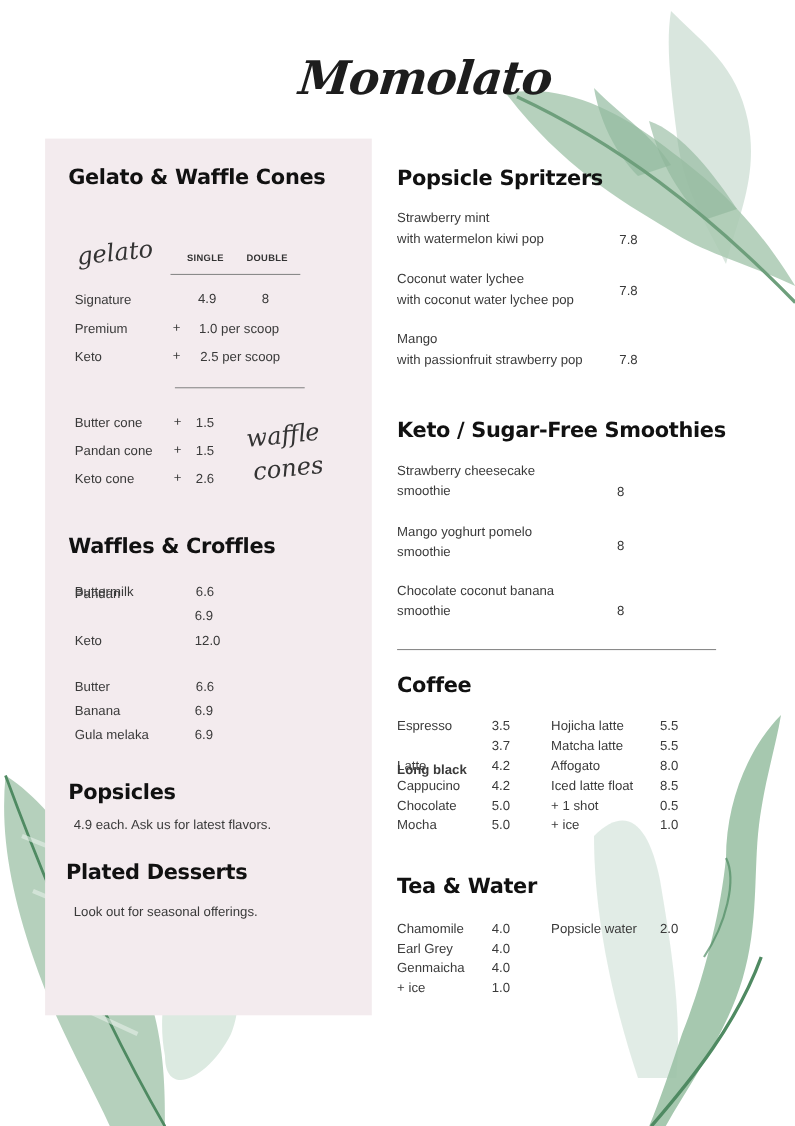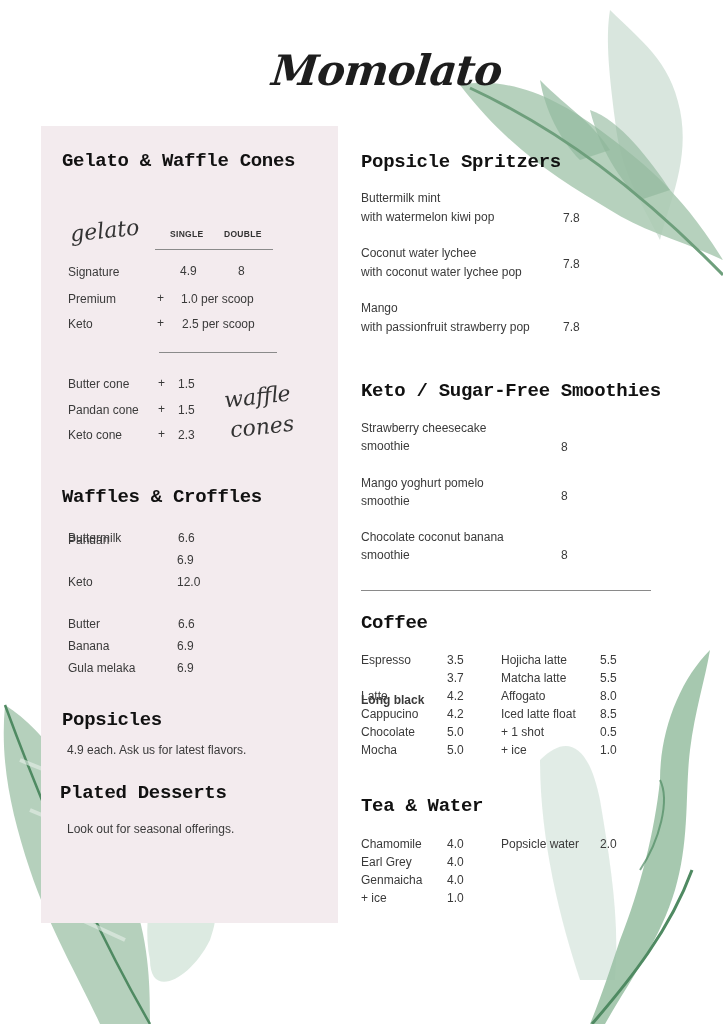--- a/index.html
+++ b/index.html
@@ -1,18 +1,18 @@
 <!DOCTYPE html>
 <html><head>
 <meta charset="utf-8">
 <style>
   html, body { margin:0; padding:0; }
   body { width:723px; height:1024px; background:#ffffff; position:relative; overflow:hidden;
          font-family:"Liberation Sans", sans-serif; color:#2a2a2a; }
-  .abs { position:absolute;font-family:Liberation Mono, monospace; }
+  .abs { position:absolute; }
   .leaf { position:absolute; pointer-events:none; }
   .logo { position:absolute; left:272px; top:46px; font-family:"DejaVu Serif", serif; font-style:italic; font-weight:bold;
           font-size:42px; color:#1d1d1d; letter-spacing:-1px; transform:skewX(-6deg); }
   .panel { position:absolute; left:41px; top:126px; width:297px; height:797px; background:#f3ebee; }
   h2 { margin:0; font-family:"DejaVu Sans", sans-serif; font-weight:bold; font-size:19px; color:#111; letter-spacing:-0.3px; }
   .t { position:absolute; font-size:12px; color:#3a3a3a; white-space:nowrap; }
   .small { font-size:8.5px; font-weight:bold; letter-spacing:0.3px; color:#333; }
   .script { position:absolute; font-family:"DejaVu Serif", serif; font-style:italic; font-size:22px; color:#333; transform:rotate(-6deg); }
   .hr { position:absolute; height:1px; background:#8a8a8a; }
 </style>
@@ -72,21 +72,21 @@
   <div class="t" style="left:178px;top:377px;">1.5</div>
 </div>
 <div>
   <div class="t" style="left:68px;top:403px;">Pandan cone</div>
   <div class="t" style="left:158px;top:402px;">+</div>
   <div class="t" style="left:178px;top:403px;">1.5</div>
 </div>
 <div>
   <div class="t" style="left:68px;top:428px;">Keto cone</div>
   <div class="t" style="left:158px;top:427px;">+</div>
-  <div class="t" style="left:178px;top:428px;">2.3</div>
+  <div class="t" style="left:178px;top:428px;">2.6</div>
 </div>
 <div class="script" style="left:224px;top:384px;">waffle</div>
 <div class="script" style="left:230px;top:414px;">cones</div>
 
 <h2 class="abs" style="left:62px;top:486px;">Waffles &amp; Croffles</h2>
 <div>
   <div class="t" style="left:68px;top:531px;">Buttermilk</div>
   <div class="t" style="left:178px;top:531px;">6.6</div>
   <div class="t" style="left:68px;top:533px;">Pandan</div>
   <div class="t" style="left:177px;top:553px;">6.9</div>
@@ -101,21 +101,21 @@
 </div>
 
 <h2 class="abs" style="left:62px;top:709px;">Popsicles</h2>
 <div class="t" style="left:67px;top:743px;">4.9 each. Ask us for latest flavors.</div>
 
 <h2 class="abs" style="left:60px;top:782px;">Plated Desserts</h2>
 <div class="t" style="left:67px;top:822px;text-align:center;">Look out for seasonal offerings.</div>
 
 <h2 class="abs" style="left:361px;top:151px;">Popsicle Spritzers</h2>
 <div>
-  <div class="t" style="left:361px;top:191px;">Buttermilk mint</div>
+  <div class="t" style="left:361px;top:191px;">Strawberry mint</div>
   <div class="t" style="left:361px;top:210px;">with watermelon kiwi pop</div>
   <div class="t" style="left:563px;top:211px;">7.8</div>
 </div>
 <div>
   <div class="t" style="left:361px;top:246px;">Coconut water lychee</div>
   <div class="t" style="left:361px;top:265px;">with coconut water lychee pop</div>
   <div class="t" style="left:563px;top:257px;">7.8</div>
 </div>
 <div>
   <div class="t" style="left:361px;top:301px;">Mango</div>

